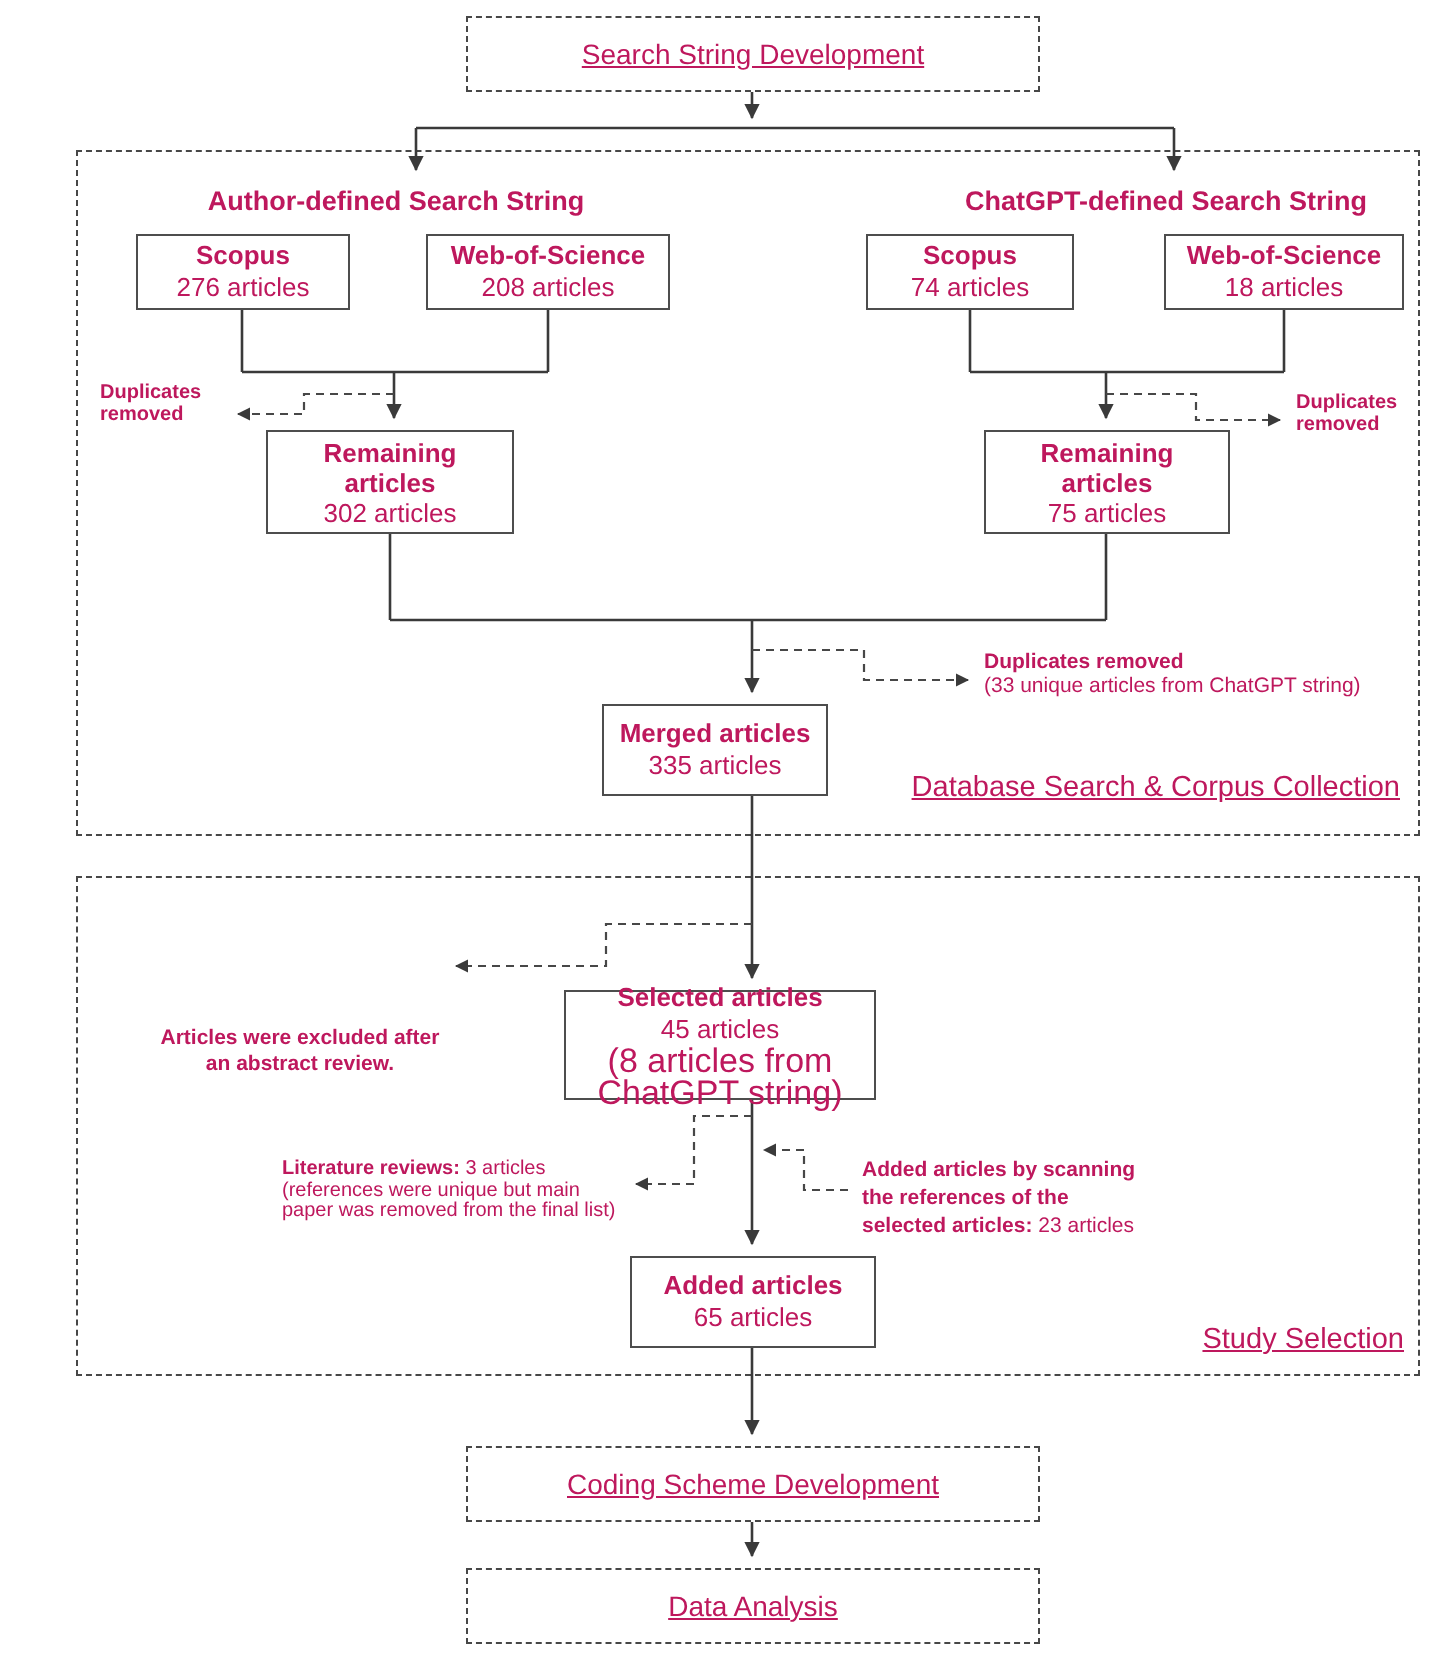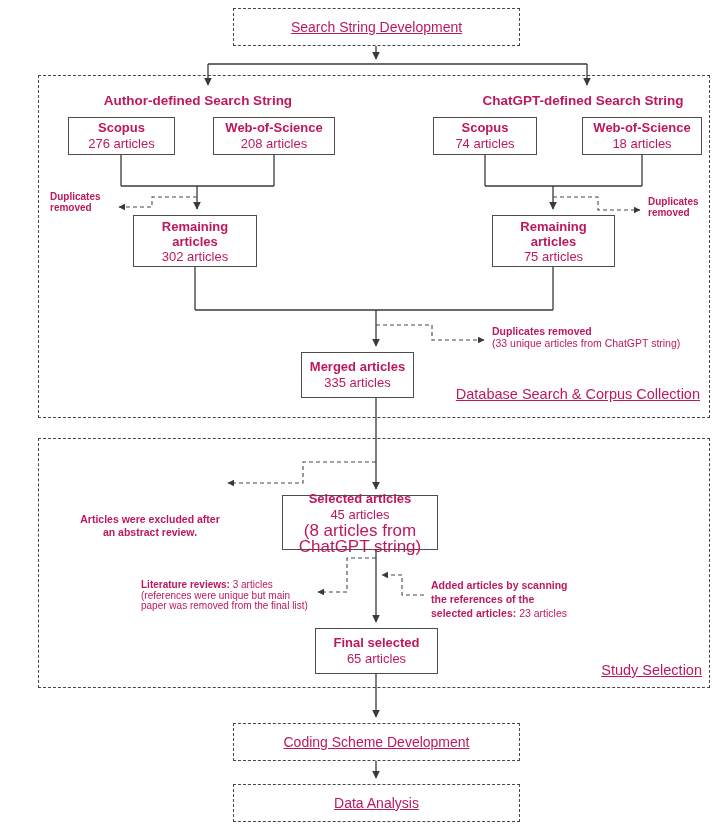--- a/index.html
+++ b/index.html
@@ -152,21 +152,21 @@
     <div>paper was removed from the final list)</div>
   </div>
 
   <div class="node noteml" style="left:431px;top:578px;">
     <div class="b">Added articles by scanning</div>
     <div class="b">the references of the</div>
     <div><span class="b">selected articles:</span><span> 23 articles</span></div>
   </div>
 
   <div class="node solidbox" style="left:315px;top:628px;width:123px;height:46px;">
-    <div class="t">Final selected</div>
+    <div class="t">Added articles</div>
     <div>65 articles</div>
   </div>
 
   <div class="zonelabel" style="right:24px;top:662px;width:200px;">Study Selection</div>
 
   <div class="node dashbox" style="left:233px;top:784px;width:287px;height:38px;">
     <span class="lbl">Data Analysis</span>
   </div>
 
   <div class="node dashbox" style="left:233px;top:723px;width:287px;height:38px;">

